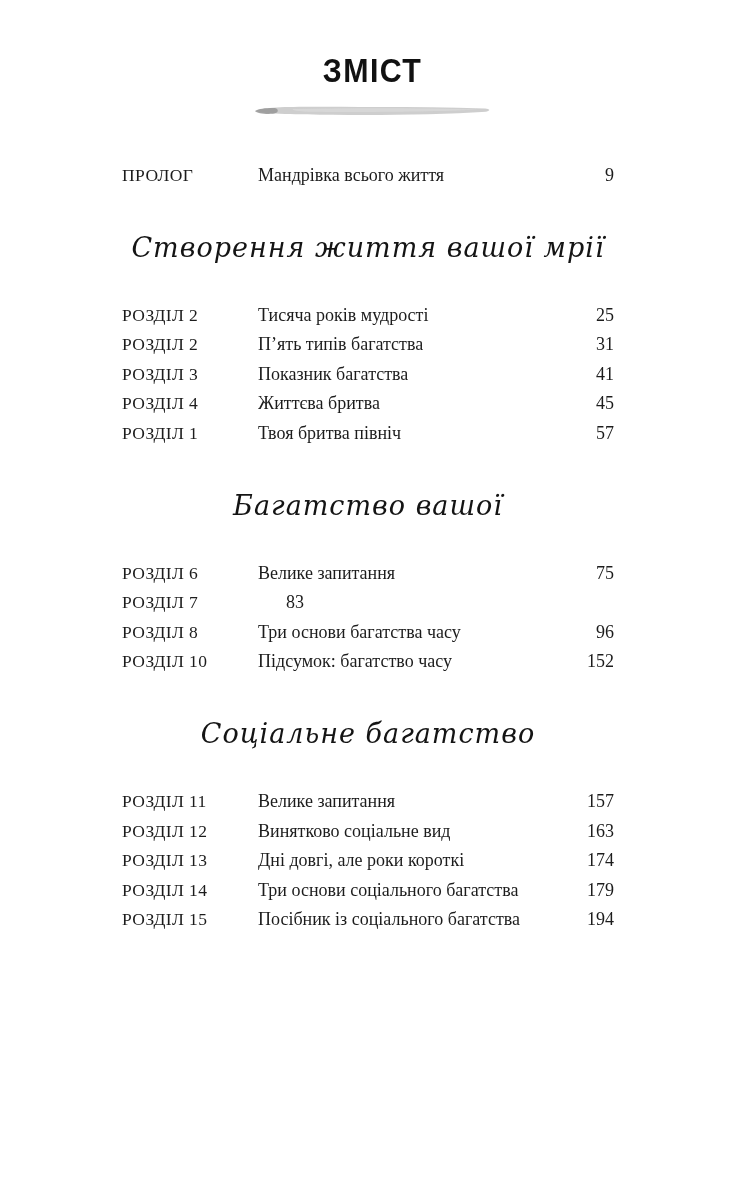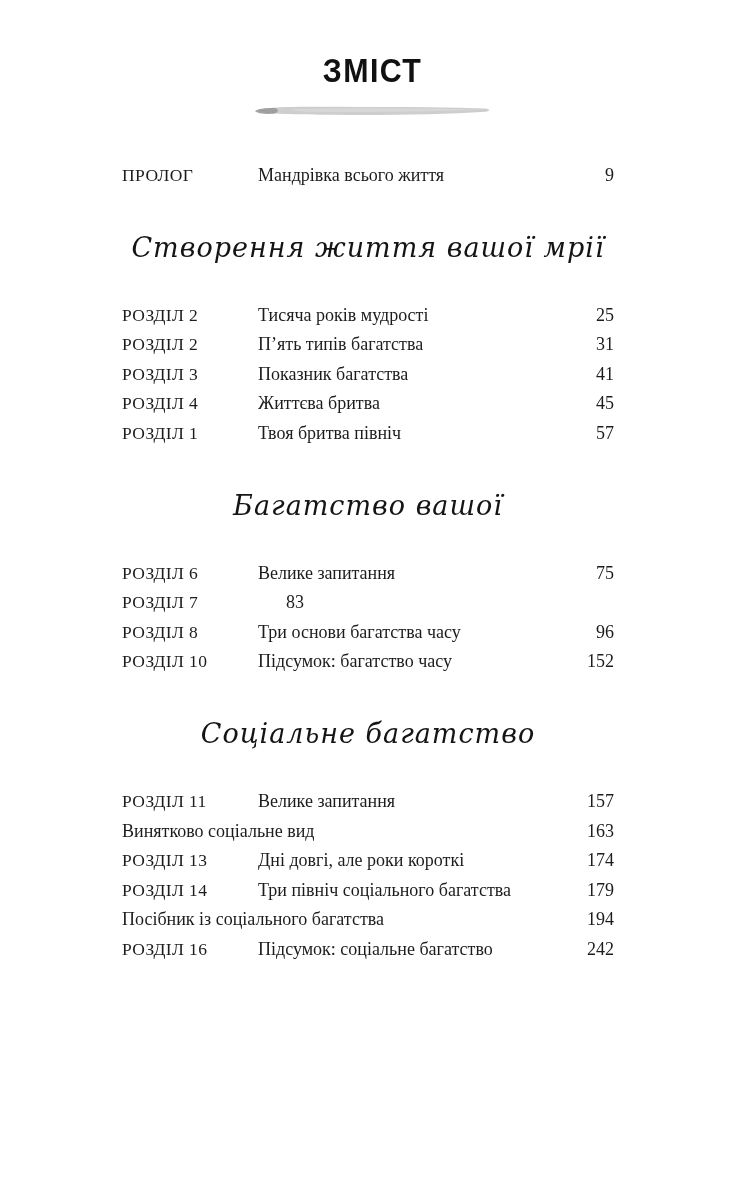--- a/index.html
+++ b/index.html
@@ -148,38 +148,35 @@
     </div>
 
     <div class="section-heading">Соціальне багатство</div>
     <div class="rows">
       <div class="toc-row">
         <span class="chapter-label">РОЗДІЛ 11</span>
         <span class="chapter-title">Велике запитання</span>
         <span class="page-number">157</span>
       </div>
       <div class="toc-row">
+        <span class="chapter-label">РОЗДІЛ 12</span>
         <span class="chapter-title">Винятково соціальне вид</span>
         <span class="page-number">163</span>
       </div>
       <div class="toc-row">
         <span class="chapter-label">РОЗДІЛ 13</span>
         <span class="chapter-title">Дні довгі, але роки короткі</span>
         <span class="page-number">174</span>
       </div>
       <div class="toc-row">
         <span class="chapter-label">РОЗДІЛ 14</span>
-        <span class="chapter-title">Три північ соціального багатства</span>
+        <span class="chapter-title">Три основи соціального багатства</span>
         <span class="page-number">179</span>
       </div>
       <div class="toc-row">
+        <span class="chapter-label">РОЗДІЛ 15</span>
         <span class="chapter-title">Посібник із соціального багатства</span>
         <span class="page-number">194</span>
-      </div>
-      <div class="toc-row">
-        <span class="chapter-label">РОЗДІЛ 16</span>
-        <span class="chapter-title">Підсумок: соціальне багатство</span>
-        <span class="page-number">242</span>
       </div>
     </div>
 
   </div>
 </div>
 
 </body></html>

